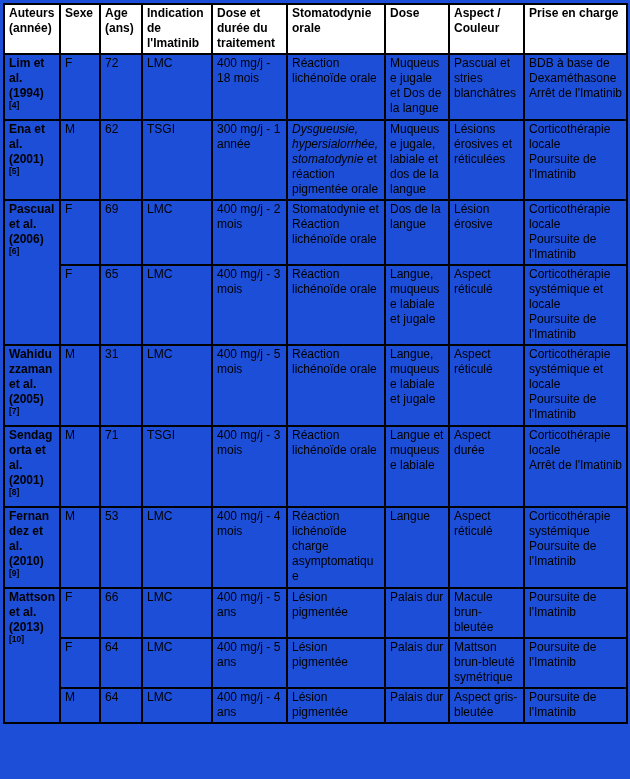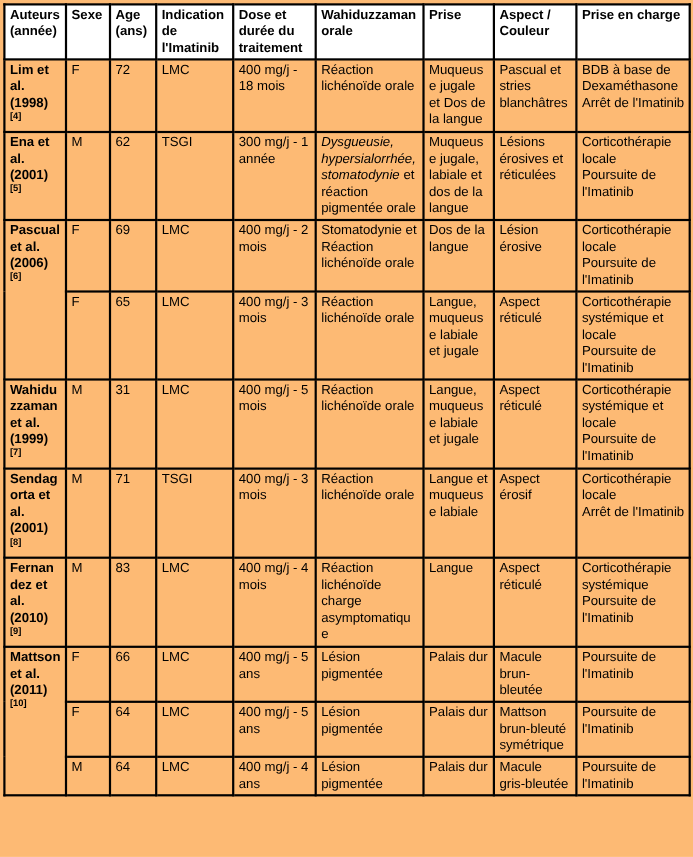--- a/index.html
+++ b/index.html
@@ -6,21 +6,21 @@
   html, body {
     margin: 0;
     padding: 0;
     background: #ffffff;
     font-family: "Liberation Sans", sans-serif;
     color: #000000;
   }
   .page {
     width: 630px;
     height: 779px;
-    background: #fdba74;
+    background: #1d4ed8;
     padding: 3px;
   }
   table.case-table {
     border-collapse: collapse;
     table-layout: fixed;
     width: 623px;
   }
   .case-table th,
   .case-table td {
     border: 2px solid #000000;
@@ -75,30 +75,30 @@
         <col class="c-aspect">
         <col class="c-prise">
     </colgroup>
     <thead>
       <tr>
         <th>Auteurs (année)</th>
         <th>Sexe</th>
         <th>Age (ans)</th>
         <th>Indication de l'Imatinib</th>
         <th>Dose et durée du traitement</th>
-        <th>Wahiduzzaman orale</th>
-        <th>Prise</th>
+        <th>Stomatodynie orale</th>
+        <th>Dose</th>
         <th>Aspect / Couleur</th>
         <th>Prise en charge</th>
       </tr>
     </thead>
     <tbody>
 
       <tr>
-        <td class="author"><span>Lim et al. (1998)</span> <sup class="ref">[4]</sup></td>
+        <td class="author"><span>Lim et al. (1994)</span> <sup class="ref">[4]</sup></td>
         <td>F</td>
         <td>72</td>
         <td>LMC</td>
         <td class="dose">400 mg/j - 18 mois</td>
         <td class="manifestation">Réaction lichénoïde orale</td>
         <td class="site">Muqueuse jugale et Dos de la langue</td>
         <td class="aspect">Pascual et stries blanchâtres</td>
         <td class="prise">BDB à base de Dexaméthasone
 Arrêt de l'Imatinib</td>
       </tr>
@@ -135,60 +135,60 @@
         <td>LMC</td>
         <td class="dose">400 mg/j - 3 mois</td>
         <td class="manifestation">Réaction lichénoïde orale</td>
         <td class="site">Langue, muqueuse labiale et jugale</td>
         <td class="aspect">Aspect réticulé</td>
         <td class="prise">Corticothérapie systémique et locale
 Poursuite de l'Imatinib</td>
       </tr>
 
       <tr>
-        <td class="author"><span>Wahiduzzaman et al. (1999)</span> <sup class="ref">[7]</sup></td>
+        <td class="author"><span>Wahiduzzaman et al. (2005)</span> <sup class="ref">[7]</sup></td>
         <td>M</td>
         <td>31</td>
         <td>LMC</td>
         <td class="dose">400 mg/j - 5 mois</td>
         <td class="manifestation">Réaction lichénoïde orale</td>
         <td class="site">Langue, muqueuse labiale et jugale</td>
         <td class="aspect">Aspect réticulé</td>
         <td class="prise">Corticothérapie systémique et locale
 Poursuite de l'Imatinib</td>
       </tr>
 
       <tr>
         <td class="author"><span>Sendagorta et al. (2001)</span> <sup class="ref">[8]</sup></td>
         <td>M</td>
         <td>71</td>
         <td>TSGI</td>
         <td class="dose">400 mg/j - 3 mois</td>
         <td class="manifestation">Réaction lichénoïde orale</td>
         <td class="site">Langue et muqueuse labiale</td>
-        <td class="aspect">Aspect érosif</td>
+        <td class="aspect">Aspect durée</td>
         <td class="prise">Corticothérapie locale
 Arrêt de l'Imatinib</td>
       </tr>
 
       <tr>
         <td class="author"><span>Fernandez et al. (2010)</span> <sup class="ref">[9]</sup></td>
         <td>M</td>
-        <td>83</td>
+        <td>53</td>
         <td>LMC</td>
         <td class="dose">400 mg/j - 4 mois</td>
         <td class="manifestation">Réaction lichénoïde charge asymptomatique</td>
         <td class="site">Langue</td>
         <td class="aspect">Aspect réticulé</td>
         <td class="prise">Corticothérapie systémique
 Poursuite de l'Imatinib</td>
       </tr>
 
       <tr>
-        <td class="author" rowspan="3"><span>Mattson et al. (2011)</span> <sup class="ref">[10]</sup></td>
+        <td class="author" rowspan="3"><span>Mattson et al. (2013)</span> <sup class="ref">[10]</sup></td>
         <td>F</td>
         <td>66</td>
         <td>LMC</td>
         <td class="dose">400 mg/j - 5 ans</td>
         <td class="manifestation">Lésion pigmentée</td>
         <td class="site">Palais dur</td>
         <td class="aspect">Macule brun-bleutée</td>
         <td class="prise">Poursuite de l'Imatinib</td>
       </tr>
 
@@ -203,18 +203,18 @@
         <td class="prise">Poursuite de l'Imatinib</td>
       </tr>
 
       <tr>
         <td>M</td>
         <td>64</td>
         <td>LMC</td>
         <td class="dose">400 mg/j - 4 ans</td>
         <td class="manifestation">Lésion pigmentée</td>
         <td class="site">Palais dur</td>
-        <td class="aspect">Macule gris-bleutée</td>
+        <td class="aspect">Aspect gris-bleutée</td>
         <td class="prise">Poursuite de l'Imatinib</td>
       </tr>
     </tbody>
   </table>
 </div>
 
 </body></html>

